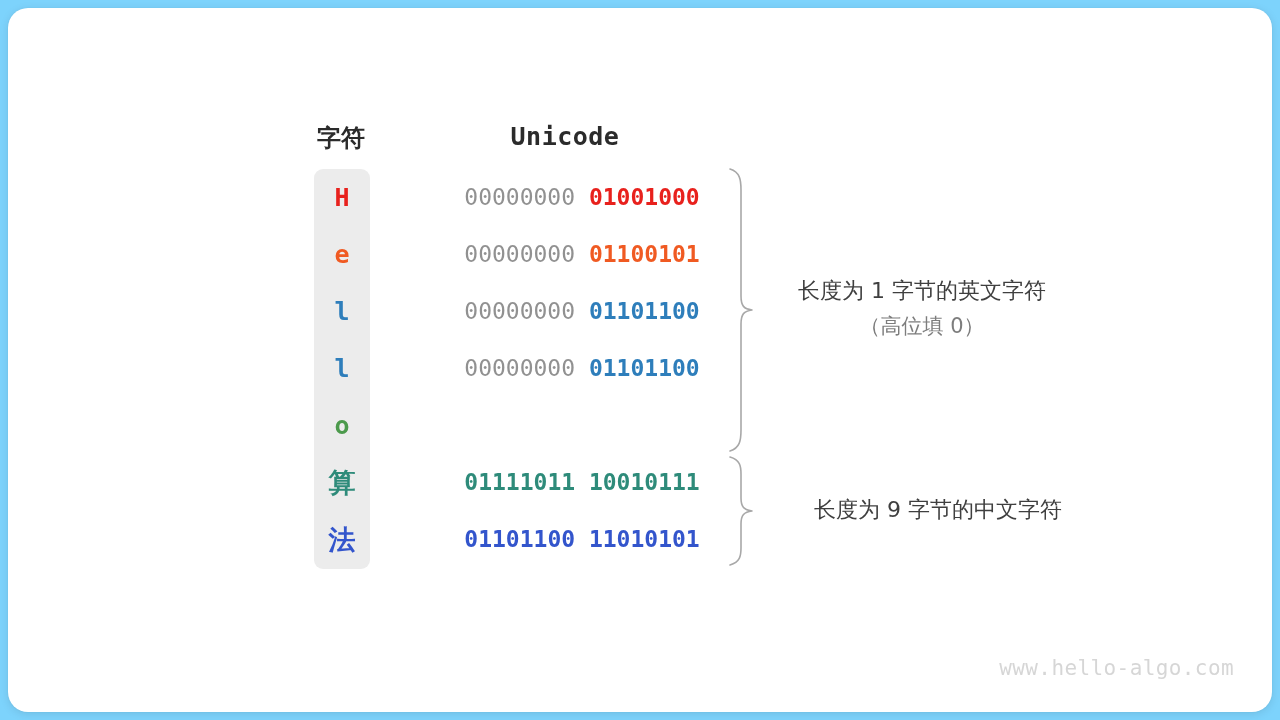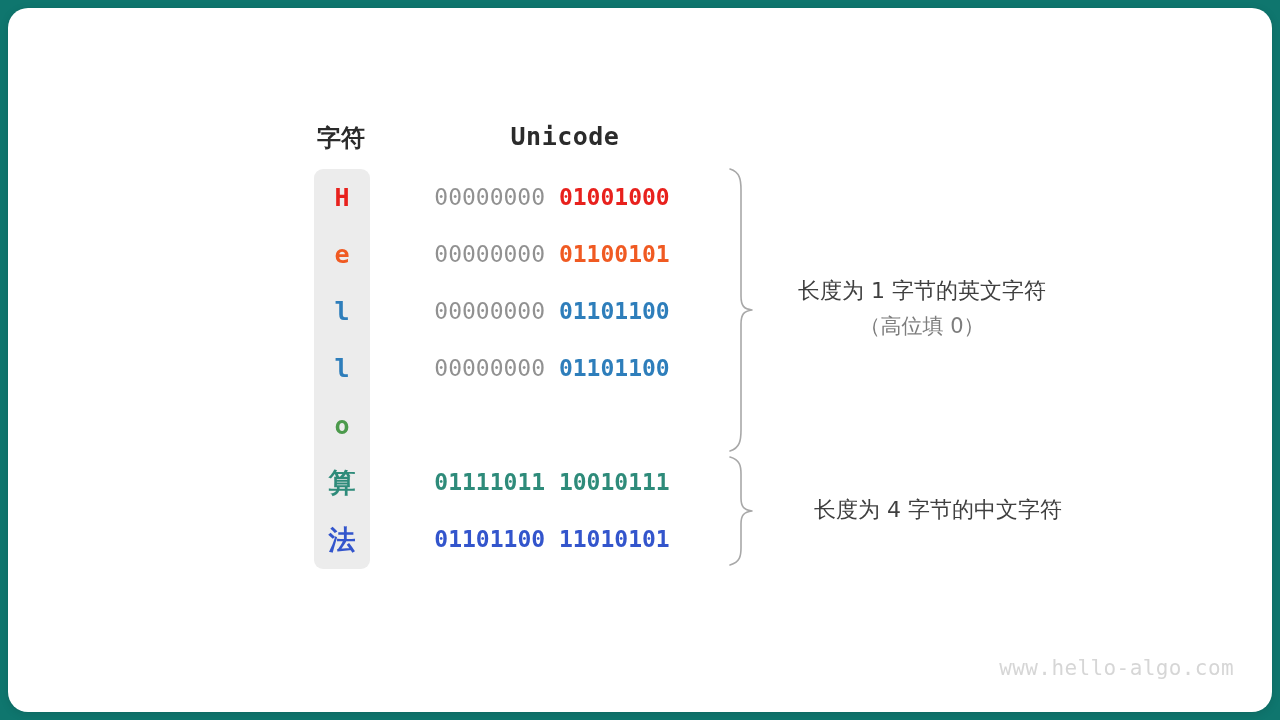--- a/index.html
+++ b/index.html
@@ -91,20 +91,21 @@
     position: absolute;
     left: 56px;
     top: 0;
     width: 364px;
     height: 57px;
     line-height: 57px;
     text-align: center;
     font-family: "DejaVu Sans Mono", monospace;
     font-size: 23px;
     white-space: pre;
+    padding-left: 30px;
   }
   .bits .pad {
     color: #919191;
     font-weight: normal;
   }
   .bits .val {
     font-weight: bold;
   }
 
   
@@ -138,21 +139,21 @@
     bottom: 32px;
     font-family: "DejaVu Sans Mono", monospace;
     font-size: 21px;
     color: #d6d6d6;
     letter-spacing: 0.4px;
   }
 </style>
 </head>
 <body>
 
-<div id="stage" style="background: #0f766e;">
+<div id="stage" style="background: #7dd3fc;">
   <div id="card" style="background: rgb(255, 255, 255);">
 
     <div class="hdr" id="hdr-char">字符</div>
     <div class="hdr" id="hdr-unicode">Unicode</div>
 
     <div id="char-col" style="background: rgb(236, 236, 236);"></div>
 
     <div class="row" style="top:161px">
       <div class="glyph" style="color: rgb(232, 33, 29);">H</div>
       <div class="bits"><span class="pad">00000000</span><span class="sp"> </span><span class="val" style="color: rgb(232, 33, 29);">01001000</span></div>
@@ -196,19 +197,19 @@
       <path d="M6,3 C16,6 17,12 17,20 L17,44 C17,53 20,56 28,57
                C20,58 17,61 17,70 L17,94 C17,102 16,108 6,111" fill="none" stroke="#a8a8a8" stroke-width="1.6" stroke-linecap="round" stroke-linejoin="round"></path>
     </svg>
 
     <div class="ann" style="left:754px; top:265px; width:320px;">
       <div class="line1">长度为 1 字节的英文字符</div>
       <div class="line2">（高位填 0）</div>
     </div>
 
     <div class="ann" style="left:770px; top:484px; width:320px;">
-      <div class="line1">长度为 4 字节的中文字符</div>
+      <div class="line1">长度为 9 字节的中文字符</div>
     </div>
 
     <div id="watermark">www.hello-algo.com</div>
 
   </div>
 </div>
 
 </body></html>

